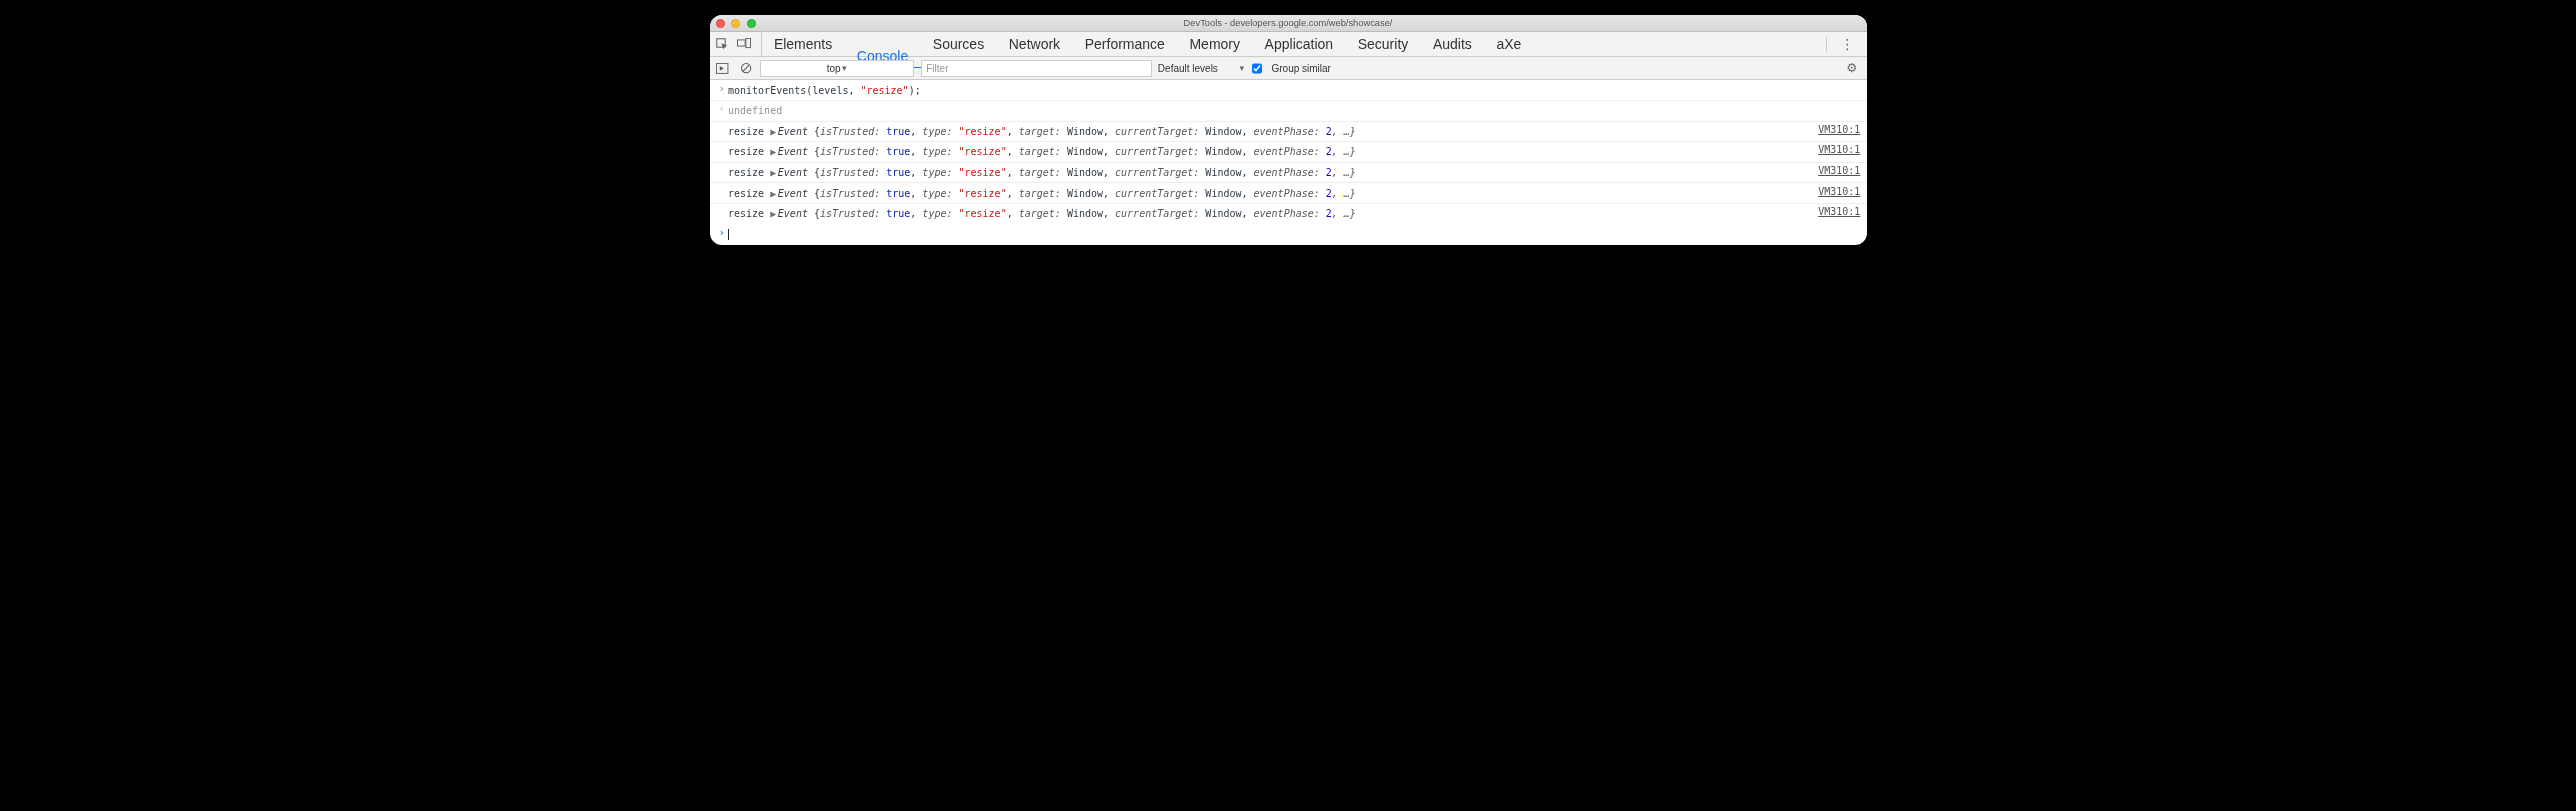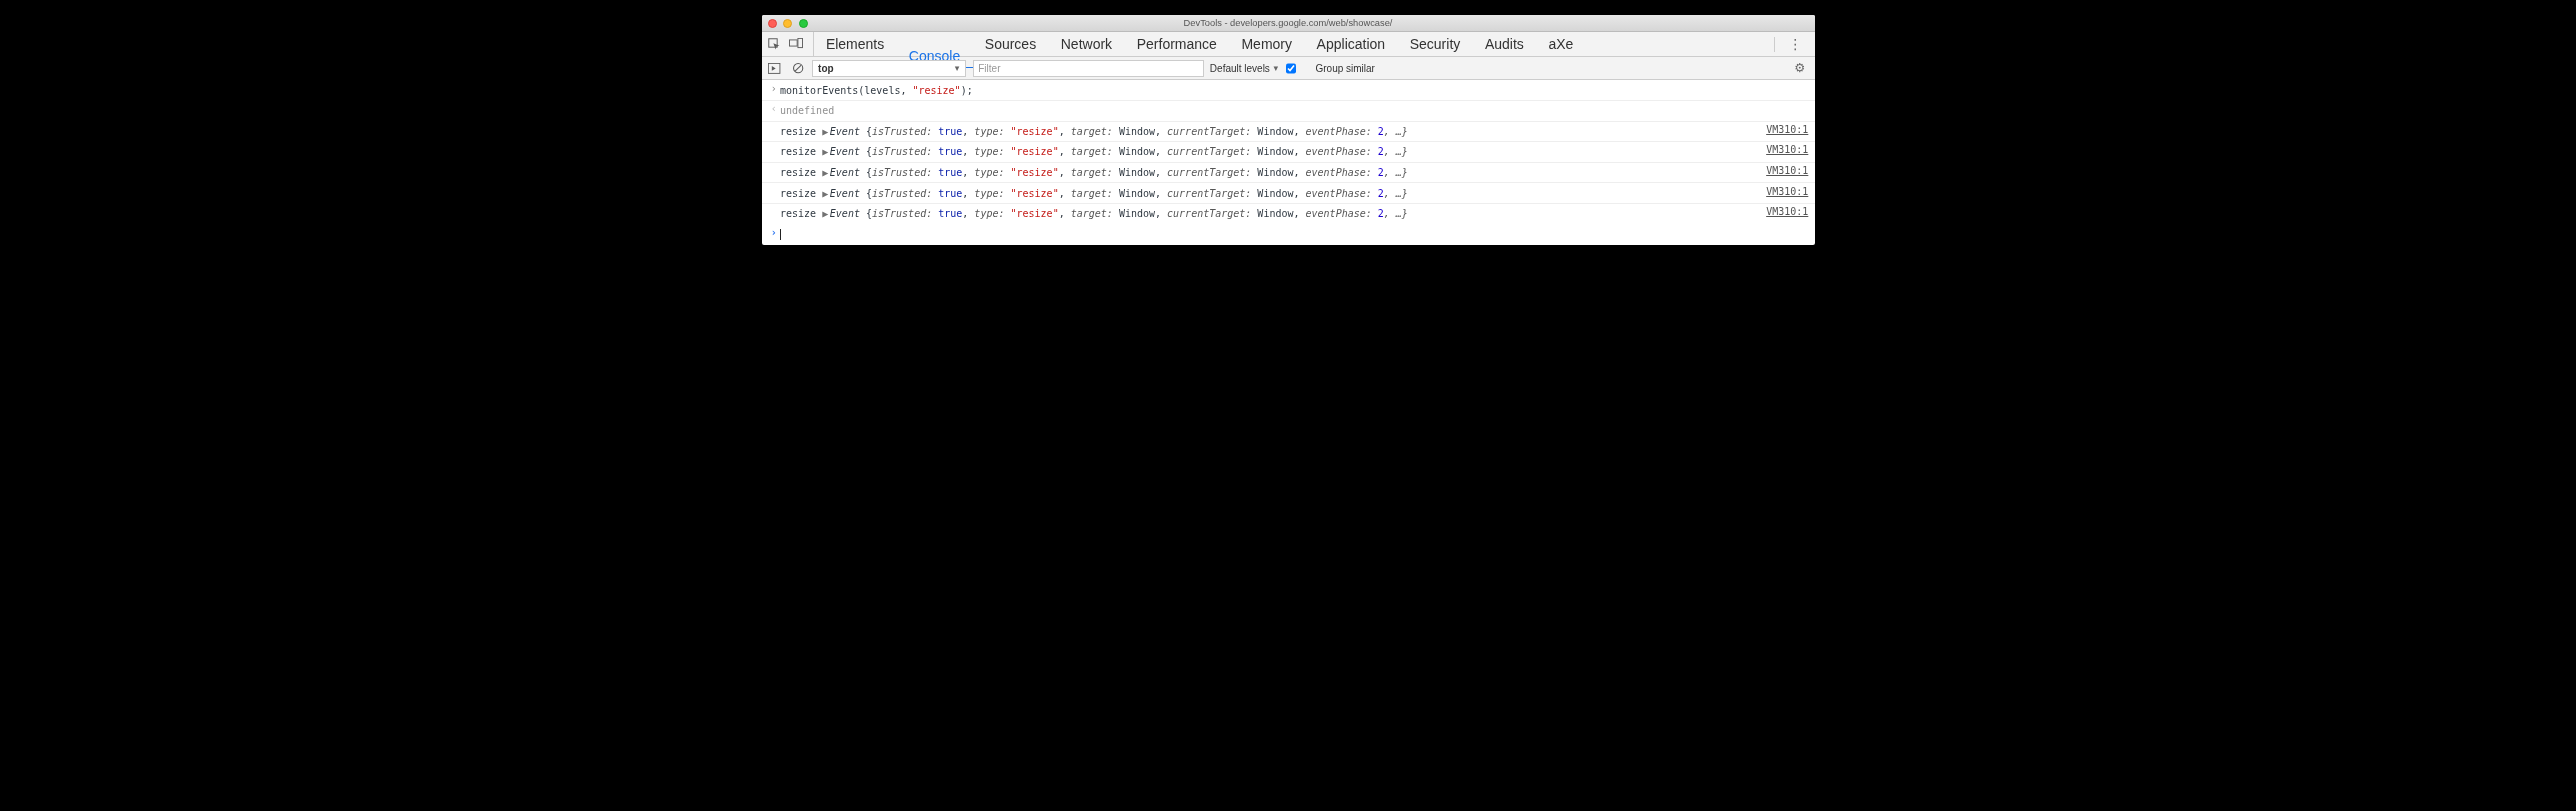--- a/index.html
+++ b/index.html
@@ -5,23 +5,23 @@
     * { box-sizing: border-box; margin: 0; padding: 0; }
     body {
       background: #000;
       font-family: -apple-system, BlinkMacSystemFont, "Segoe UI", Helvetica, Arial, sans-serif;
       display: flex;
       justify-content: center;
       align-items: flex-start;
       padding: 15.4px;
     }
     .window {
-      width: 1053px;
+      width: 1157px;
       background: #fff;
-      border-radius: 2px;
+      border-radius: 12px;
       box-shadow: 0 7.7px 31px rgba(0,0,0,0.5);
       overflow: hidden;
     }
     .titlebar {
       height: 17px;
       background: linear-gradient(#e8e8e8,#d6d6d6);
       border-bottom: 0.8px solid #bbb;
       display: flex;
       align-items: center;
       padding: 0 6.2px;
@@ -106,43 +106,42 @@
       display: flex; align-items:center; justify-content: center;
       color: #5a5a5a;
       cursor: pointer;
     }
     .context-select {
       background: #fff;
       border: 0.8px solid #ccc;
       height: 17px;
       min-width: 154px;
       padding: 0 4.6px;
-      display: flex; align-items: center; justify-content: space-between;
+      display: flex; align-items: center; justify-content: center;
       font-size: 10px;
       color: #333;
       cursor: pointer;
-      font-weight: bold;
     }
     .filter-input {
       background: #fff;
       border: 0.8px solid #ccc;
       height: 17px;
       width: 231px;
       padding: 0 4.6px;
       font-size: 10px;
       color: #333;
     }
     .filter-input::placeholder { color: #999; }
     .levels {
-      display: flex; align-items: center; gap: 2px;
+      display: flex; align-items: center; gap: 20px;
       cursor: pointer;
       color: #333;
     }
     .checkbox {
-      display: flex; align-items:center; gap: 19px;
+      display: flex; align-items:center; gap: 9px;
       cursor: pointer;
     }
     .checkbox input { width: 10.8px; height: 10.8px; }
     .gear { margin-left: auto; color: #666; cursor: pointer; padding: 0 4.6px; font-size: 12.3px;}
     .console {
       font-family: Menlo, Consolas, monospace;
       font-size: 10px;
       color: #303942;
     }
     .row {

